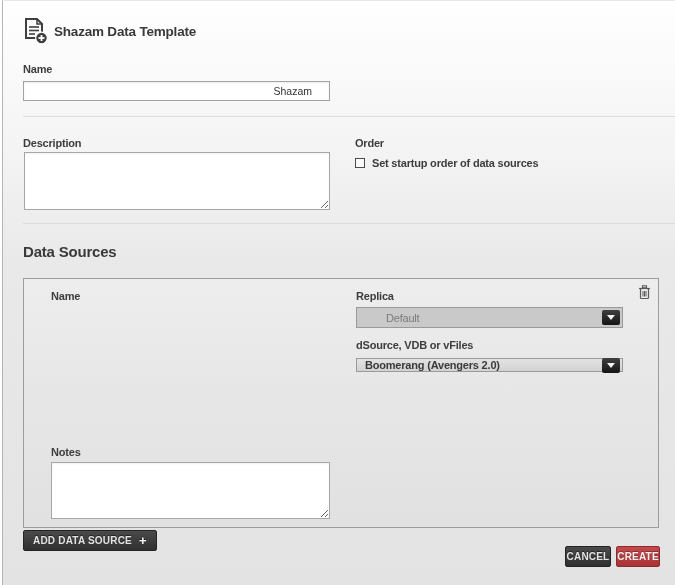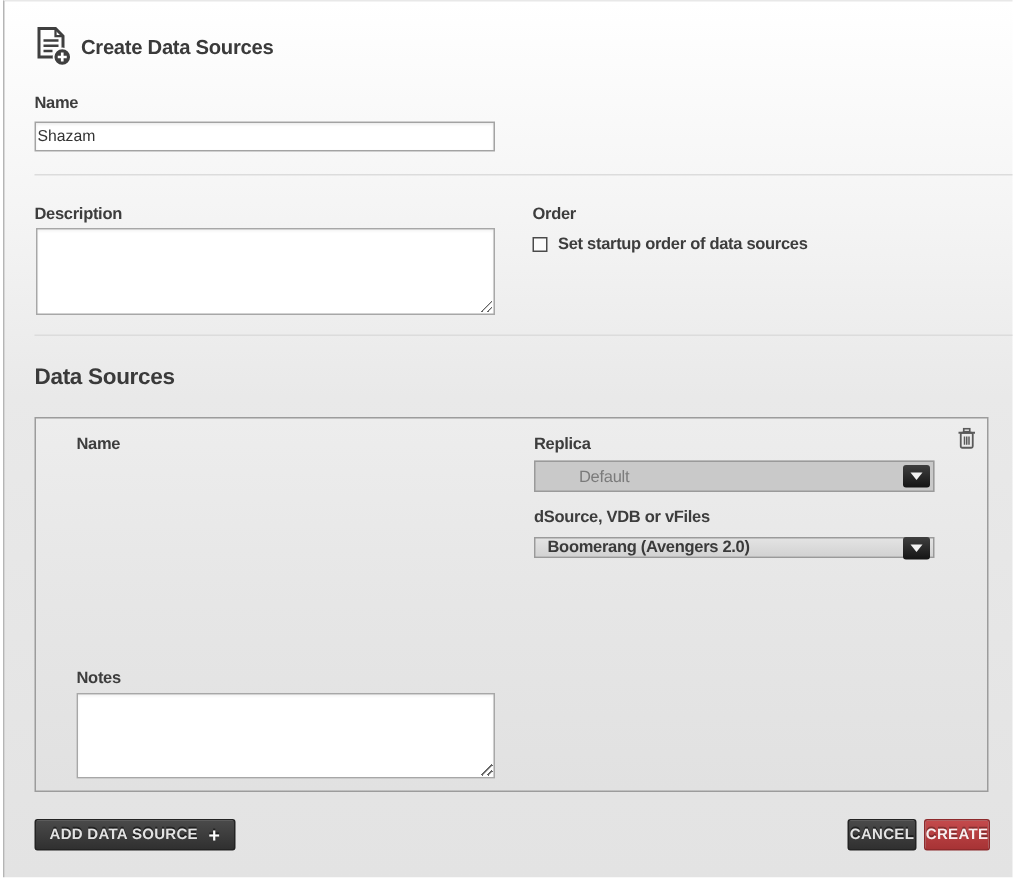--- a/index.html
+++ b/index.html
@@ -28,23 +28,24 @@
   
   .lbl { font-size:11px; font-weight:bold; color:#3d3d3d; letter-spacing:-0.2px; }
   .section-title { font-size:15px; font-weight:bold; color:#3a3a3a; letter-spacing:-0.2px; }
 
   
   input[type=text] {
     border:1px solid #a3a3a3;
     background:#fff;
     font-family:"Liberation Sans", sans-serif;
     font-size:10.5px; color:#333;
-    padding:0 1px;
+    padding:0 17px;
     box-shadow:inset 0 1px 2px rgba(0,0,0,0.08);
     outline:none;
+    text-align:right;
   }
   textarea {
     border:1px solid #a7a7a7;
     background:#fff;
     font-family:"Liberation Sans", sans-serif;
     font-size:10.5px; color:#333;
     resize:both;
     box-shadow:inset 0 1px 2px rgba(0,0,0,0.06);
     outline:none;
   }
@@ -129,21 +130,21 @@
       <path d="M3 1 h11 l5 5 v14 h-16 z" fill="none" stroke="#3f3f3f" stroke-width="2"></path>
       <path d="M14 1 v5 h5" fill="none" stroke="#3f3f3f" stroke-width="1.5"></path>
       <line x1="6" y1="9" x2="16" y2="9" stroke="#3f3f3f" stroke-width="1.6"></line>
       <line x1="6" y1="12.5" x2="16" y2="12.5" stroke="#3f3f3f" stroke-width="1.6"></line>
       <line x1="6" y1="16" x2="12" y2="16" stroke="#3f3f3f" stroke-width="1.6"></line>
       <circle cx="18.5" cy="20" r="5.8" fill="#3f3f3f" stroke="#fdfdfd" stroke-width="1.2"></circle>
       <line x1="18.5" y1="17" x2="18.5" y2="23" stroke="#fff" stroke-width="1.8"></line>
       <line x1="15.5" y1="20" x2="21.5" y2="20" stroke="#fff" stroke-width="1.8"></line>
     </svg>
   </span>
-  <div class="abs title" style="left:51px; top:23px;">Create Data Sources</div>
+  <div class="abs title" style="left:51px; top:23px;">Shazam Data Template</div>
 
   <div class="abs lbl" style="left:20px; top:62px;">Name</div>
   <input type="text" class="abs" style="left: 20px; top: 80px; width: 307px; height: 20px;" value="Shazam">
 
   <div class="abs divider" style="left:20px; top:115px; width:655px;"></div>
 
   <div class="abs lbl" style="left:20px; top:136px;">Description</div>
   <textarea class="abs" style="left: 21px; top: 151px; width: 306px; height: 58px;"></textarea>
 
   <div class="abs lbl" style="left:352px; top:136px;">Order</div>
@@ -184,21 +185,21 @@
       <span class="val">Boomerang (Avengers 2.0)</span>
       <span class="sel-btn">
           <span class="sel-arrow"></span>
         </span>
     </div>
 
     <div class="abs lbl" style="left:27px; top:167px;">Notes</div>
     <textarea class="abs" style="left: 27px; top: 183px; width: 279px; height: 57px;"></textarea>
   </div>
 
-  <div class="abs btn btn-dark" style="left:20px; top:545px;align-items:center;">
+  <div class="abs btn btn-dark" style="left:20px; top:529px;align-items:center;">
     <span>ADD DATA SOURCE</span>
       <span class="plus-glyph">+</span>
   </div>
 
   <div class="abs btn btn-dark" style="left:562px; top:545px; width:46px;">
     <span>CANCEL</span>
   </div>
 
   <div class="abs btn btn-red" style="left:613px; top:545px; width:44px;">
     <span>CREATE</span>

